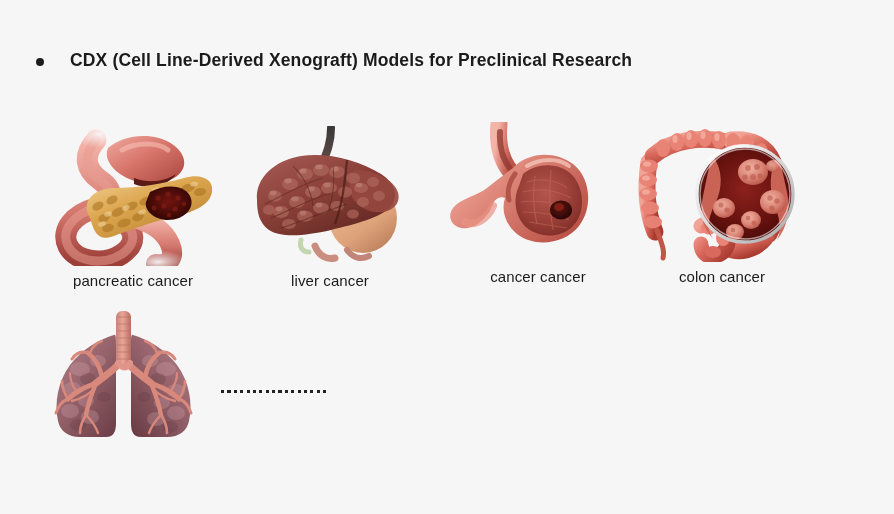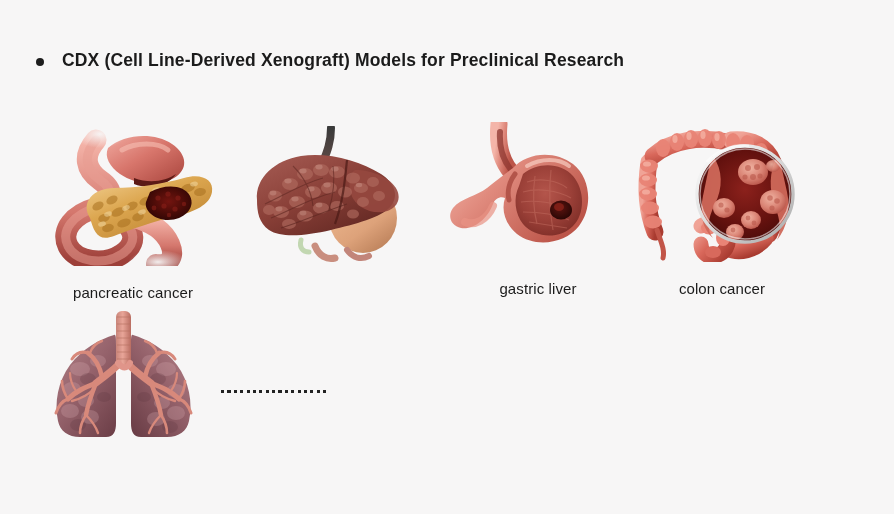--- a/index.html
+++ b/index.html
@@ -20,21 +20,21 @@
     inset: 0;
     background: #f7f6f6;
   }
   
   .title-row {
     position: absolute;
     left: 36px;
     top: 50px;
     display: flex;
     align-items: center;
-    gap: 18px;
+    gap: 26px;
   }
   .bullet {
     width: 8px;
     height: 8px;
     border-radius: 50%;
     background: #1d1d1d;
     flex: 0 0 auto;
     margin-top: 2px;
   }
   .title-text {
@@ -51,21 +51,21 @@
     text-align: center;
   }
   .card .art {
     width: 190px;
     height: 140px;
     display: block;
   }
   .card .caption {
     font-size: 15px;
     color: #1b1b1b;
-    margin-top: 18px;
+    margin-top: 6px;
     white-space: nowrap;
     letter-spacing: 0.1px;
   }
   #card-0 { left: 38px;  top: 126px; }
   #card-1 { left: 235px; top: 126px; }
   #card-2 { left: 443px; top: 122px; }
   #card-3 { left: 627px; top: 122px; }
   #card-4 { left: 28px;  top: 305px; }
 
   
@@ -259,20 +259,21 @@
           <path d="M30 78 C 48 70, 66 58, 88 52"></path>
           <path d="M36 92 C 56 84, 76 72, 100 66"></path>
           <path d="M46 102 C 66 96, 88 86, 112 78"></path>
           <path d="M58 40 C 70 52, 76 64, 78 80"></path>
           <path d="M98 40 C 100 54, 98 70, 94 84"></path>
         </g>
       </g>
 
       <path d="M112 34 C 110 54, 108 76, 100 98" fill="none" stroke="#4a1a16" stroke-width="2.2" opacity="0.7"></path>
     </svg>
+    <div class="caption">liver cancer</div>
   </div>
 
   <div class="card" id="card-2">
     <svg class="art" viewBox="0 0 190 140">
       <defs>
         <linearGradient id="gWall" x1="0" y1="0" x2="1" y2="0.6">
           <stop offset="0%" stop-color="#f4b5a9"></stop>
           <stop offset="40%" stop-color="#e08a7d"></stop>
           <stop offset="100%" stop-color="#bc5549"></stop>
         </linearGradient>
@@ -310,21 +311,21 @@
 
       <ellipse cx="118" cy="88" rx="11" ry="9.5" fill="url(#gTum)"></ellipse>
       <ellipse cx="116" cy="85" rx="5" ry="4" fill="#8a2219" opacity="0.8"></ellipse>
 
       <path d="M72 52 C 66 60, 64 70, 66 78" fill="none" stroke="#a9483e" stroke-width="5" stroke-linecap="round" opacity="0.8"></path>
 
       <path d="M50 84 C 44 98, 32 104, 22 100" fill="none" stroke="#e89385" stroke-width="8" stroke-linecap="round" opacity="0.7"></path>
 
       <path d="M84 44 C 98 36, 116 36, 126 44" fill="none" stroke="#f8cdc2" stroke-width="4" stroke-linecap="round" opacity="0.7"></path>
     </svg>
-    <div class="caption">gastric liver</div>
+    <div class="caption">cancer cancer</div>
   </div>
 
   <div class="card" id="card-3">
     <svg class="art" viewBox="0 0 190 140">
       <defs>
         <linearGradient id="colG" x1="0" y1="0" x2="1" y2="1">
           <stop offset="0%" stop-color="#f0a396"></stop>
           <stop offset="45%" stop-color="#d9685b"></stop>
           <stop offset="100%" stop-color="#a93b30"></stop>
         </linearGradient>

